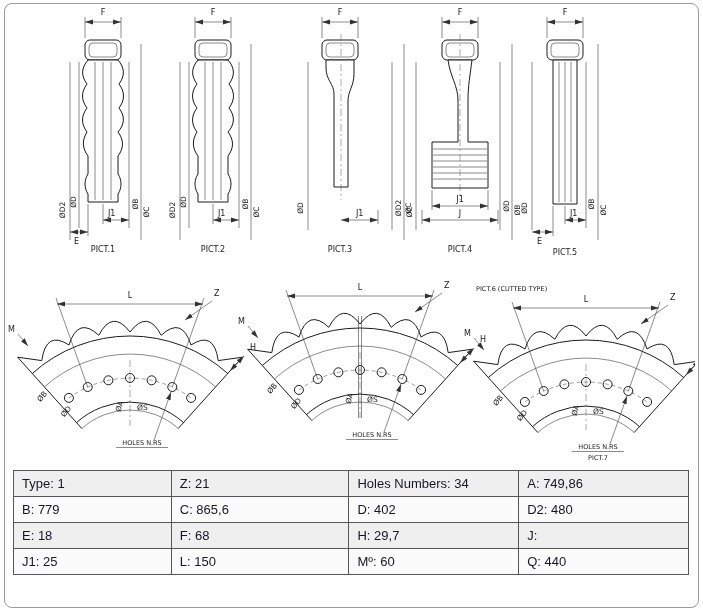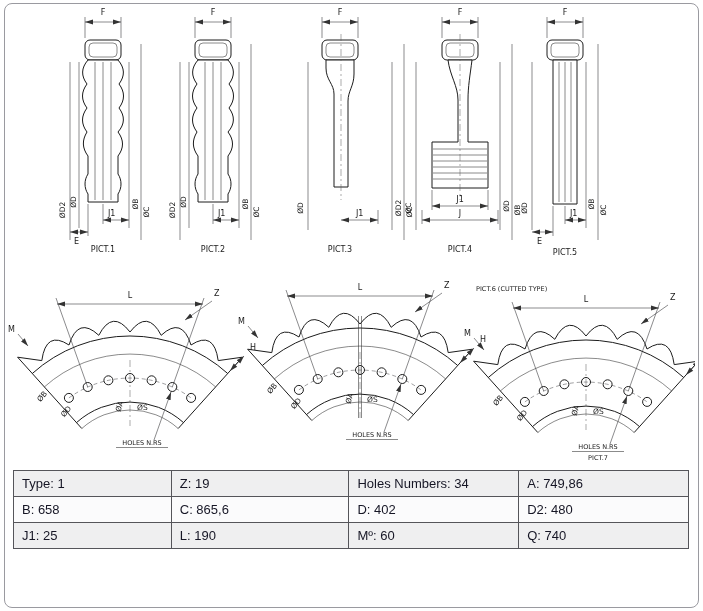--- a/index.html
+++ b/index.html
@@ -232,30 +232,36 @@
 <table class="spec">
   <colgroup>
     <col style="width:158px">
       <col style="width:178px">
       <col style="width:170px">
       <col style="width:170px">
   </colgroup>
   <tbody>
     <tr>
       <td>Type: 1</td>
-      <td>Z: 19</td>
+      <td>Z: 21</td>
       <td>Holes Numbers: 34</td>
       <td>A: 749,86</td>
     </tr>
     <tr>
-      <td>B: 658</td>
+      <td>B: 779</td>
       <td>C: 865,6</td>
       <td>D: 402</td>
       <td>D2: 480</td>
     </tr>
     <tr>
+      <td>E: 18</td>
+      <td>F: 68</td>
+      <td>H: 29,7</td>
+      <td>J:</td>
+    </tr>
+    <tr>
       <td>J1: 25</td>
-      <td>L: 190</td>
+      <td>L: 150</td>
       <td>Mº: 60</td>
-      <td>Q: 740</td>
+      <td>Q: 440</td>
     </tr>
   </tbody>
 </table>
 
 </body></html>

